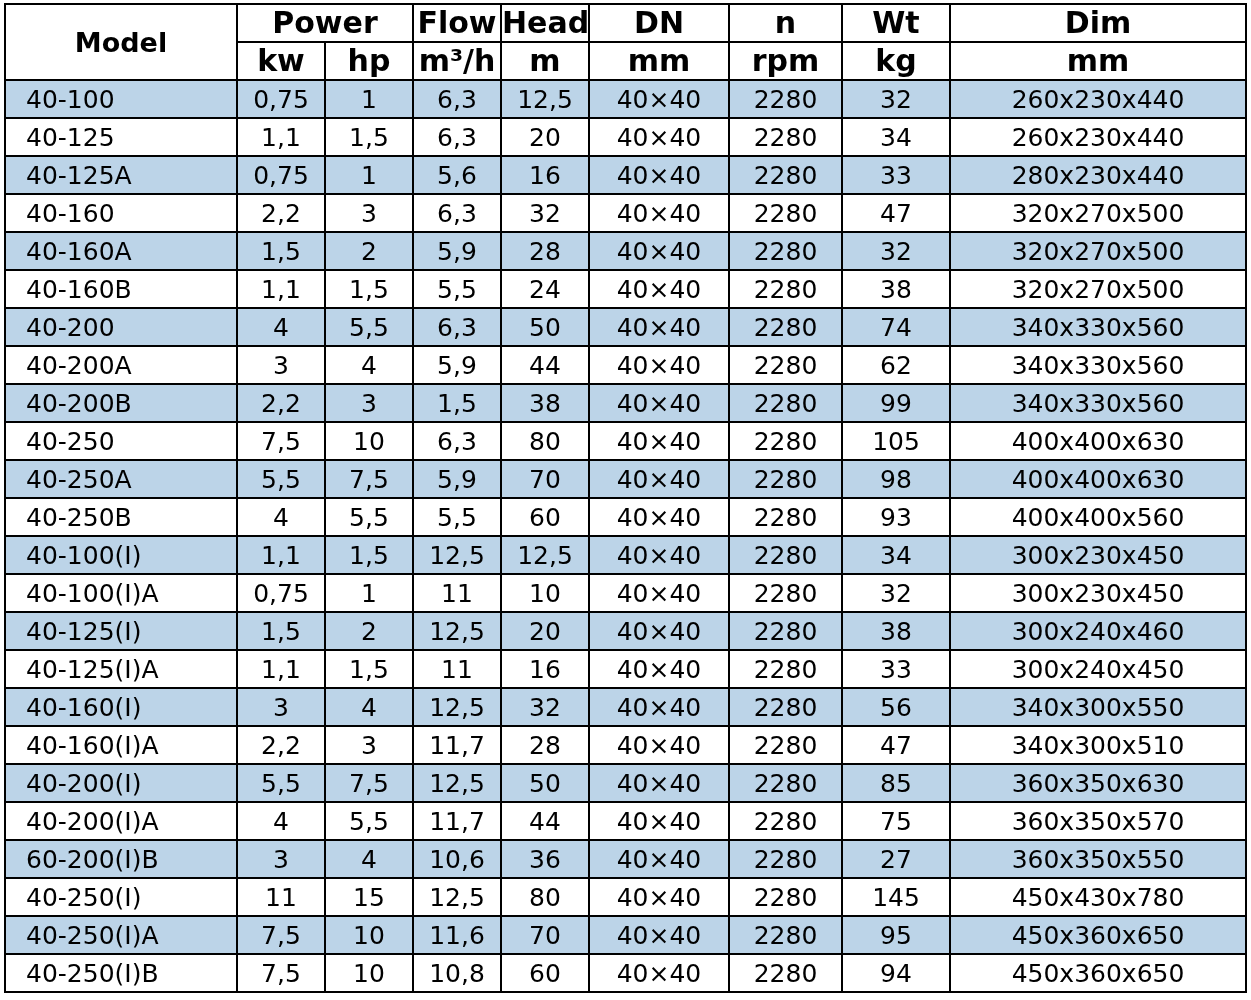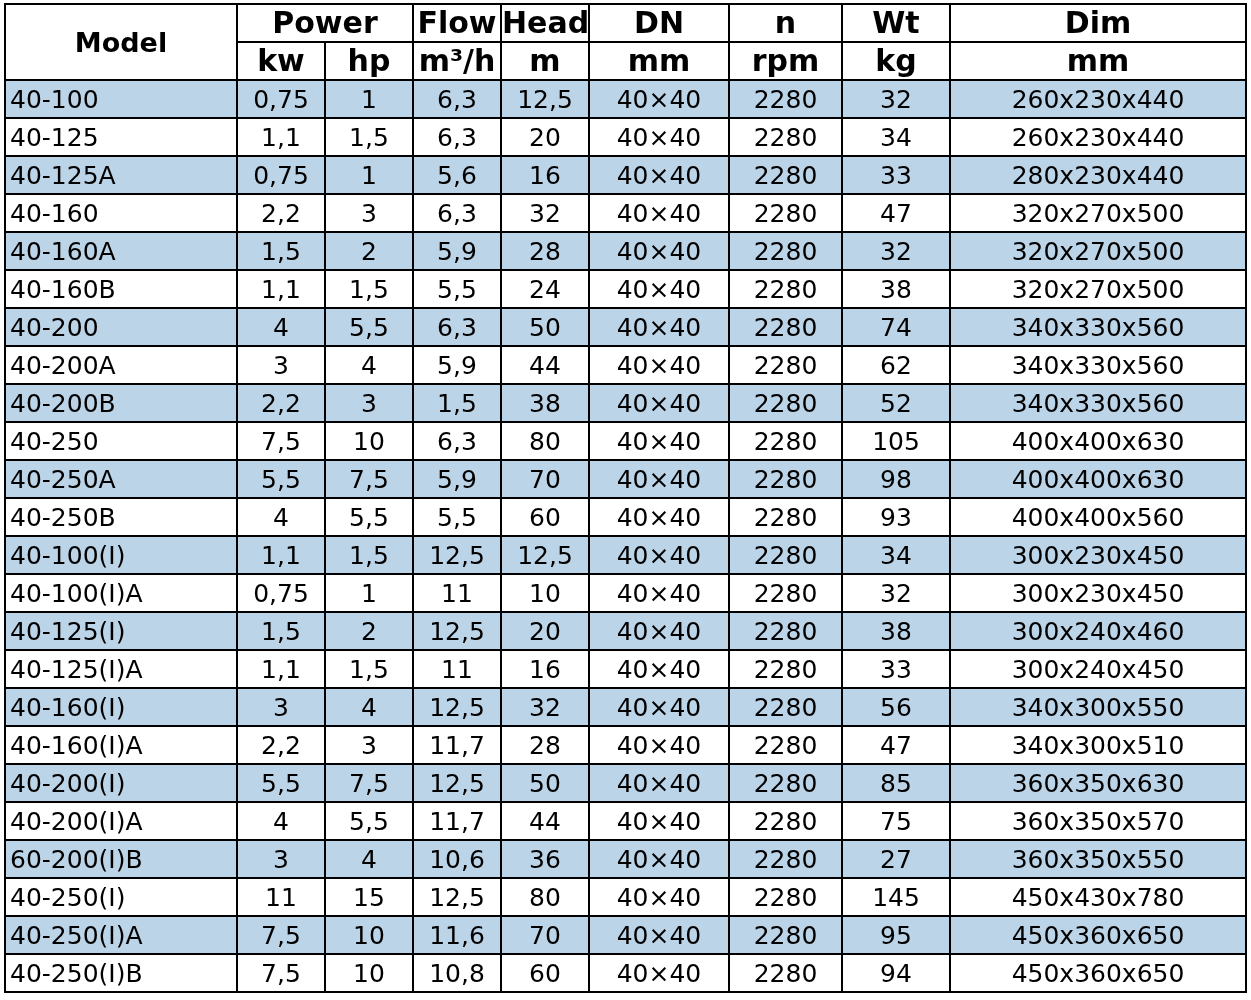--- a/index.html
+++ b/index.html
@@ -38,21 +38,21 @@
     background: #ffffff;
   }
   #pump-table thead th.model-head {
     font-size: 27px;
   }
   #pump-table tbody td {
     font-weight: normal;
   }
   #pump-table tbody td.model-cell {
     text-align: left;
-    padding-left: 4px;
+    padding-left: 20px;
   }
   tr.shaded td {
     background: #bcd4e8;
   }
   tr.plain td {
     background: #ffffff;
   }
   col.c-model { width: 232px; }
   col.c-kw    { width: 88px; }
   col.c-hp    { width: 88px; }
@@ -190,21 +190,21 @@
         <td>340x330x560</td>
       </tr>
       <tr class="shaded">
         <td class="model-cell">40-200B</td>
         <td>2,2</td>
         <td>3</td>
         <td>1,5</td>
         <td>38</td>
         <td>40×40</td>
         <td>2280</td>
-        <td>52</td>
+        <td>99</td>
         <td>340x330x560</td>
       </tr>
       <tr class="plain">
         <td class="model-cell">40-250</td>
         <td>7,5</td>
         <td>10</td>
         <td>6,3</td>
         <td>80</td>
         <td>40×40</td>
         <td>2280</td>

